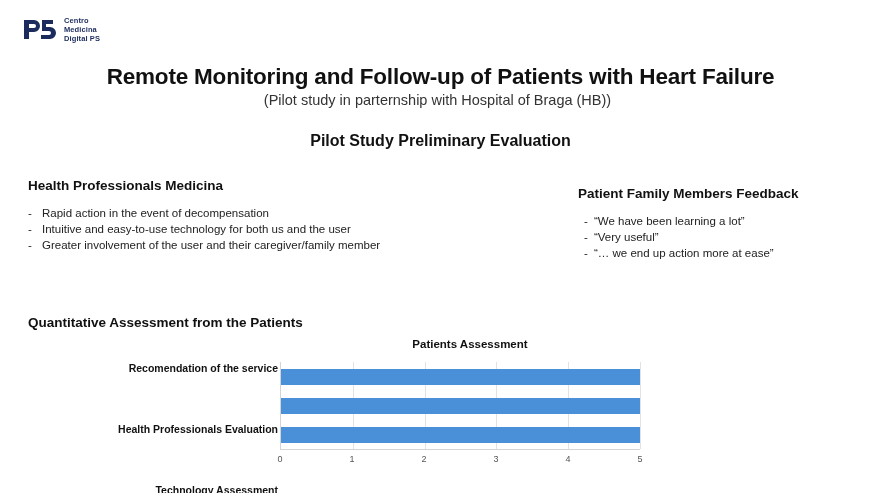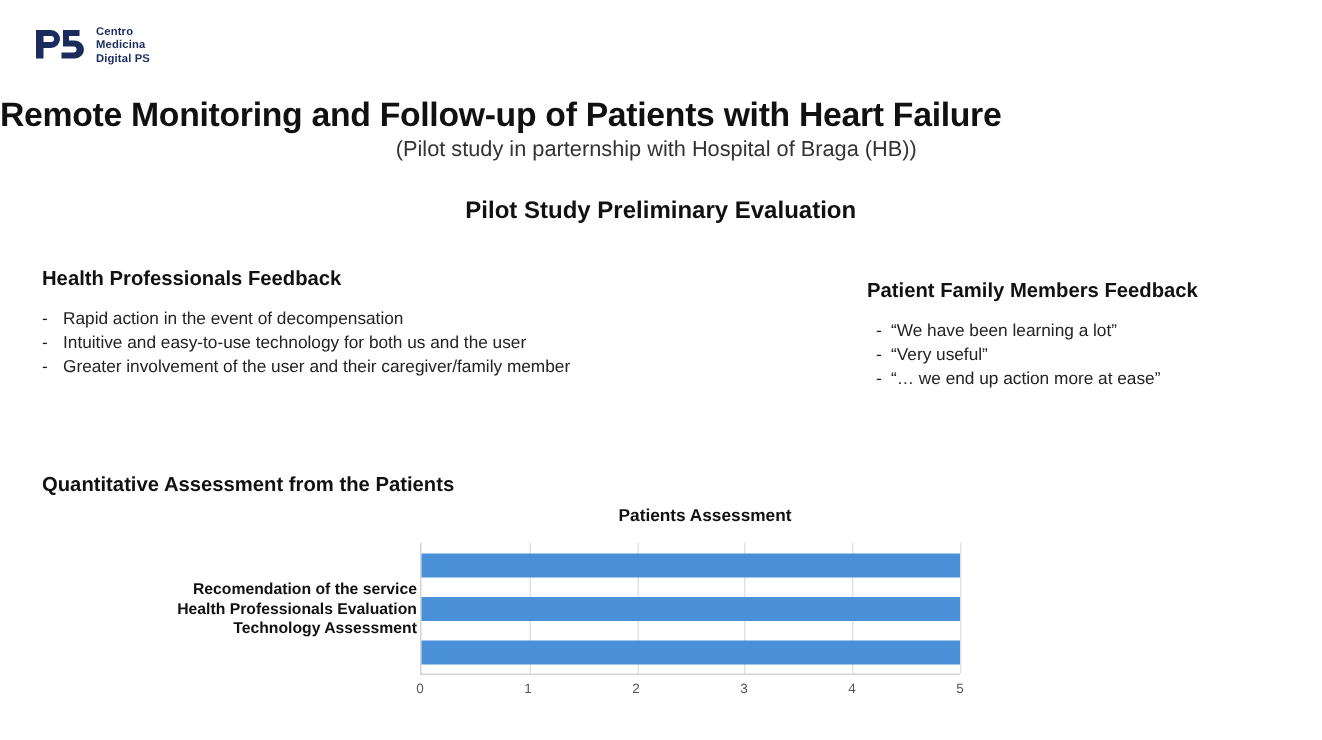--- a/index.html
+++ b/index.html
@@ -35,21 +35,21 @@
     font-weight: 600;
     letter-spacing: 0.1px;
   }
 
   
   .main-title {
     position: absolute;
     top: 64px;
     left: 0;
     width: 881px;
-    text-align: left;
+    text-align: center;
     font-size: 22.5px;
     font-weight: bold;
     letter-spacing: -0.2px;
     color: #111111;
   }
   .sub-title {
     position: absolute;
     top: 92px;
     left: 0;
     width: 875px;
@@ -151,22 +151,23 @@
     height: 110px;
   }
   .cat-labels {
     position: absolute;
     left: 0;
     top: 0;
     width: 88px;
     height: 88px;
     display: flex;
     flex-direction: column;
-    justify-content: center;
+    justify-content: space-between;
     align-items: flex-end;
+    gap: 48px;
   }
   .cat-labels div {
     font-size: 10.5px;
     font-weight: bold;
     color: #111111;
     white-space: nowrap;
     line-height: 13px;
   }
   .plot {
     position: absolute;
@@ -232,21 +233,21 @@
     <div>Medicina</div>
     <div>Digital PS</div>
   </div>
 </div>
 
 <div class="main-title">Remote Monitoring and Follow-up of Patients with Heart Failure</div>
 <div class="sub-title">(Pilot study in parternship with Hospital of Braga (HB))</div>
 <div class="section-title">Pilot Study Preliminary Evaluation</div>
 
 <div class="hp-block">
-  <div class="block-heading">Health Professionals Feedback</div>
+  <div class="block-heading">Health Professionals Medicina</div>
   <ul class="hp-list">
     <li><span class="dash">-</span><span>Rapid action in the event of decompensation</span></li>
     <li><span class="dash">-</span><span>Intuitive and easy-to-use technology for both us and the user</span></li>
     <li><span class="dash">-</span><span>Greater involvement of the user and their caregiver/family member</span></li>
   </ul>
 </div>
 
 <div class="fam-block">
   <div class="block-heading">Patient Family Members Feedback</div>
   <ul class="fam-list">

